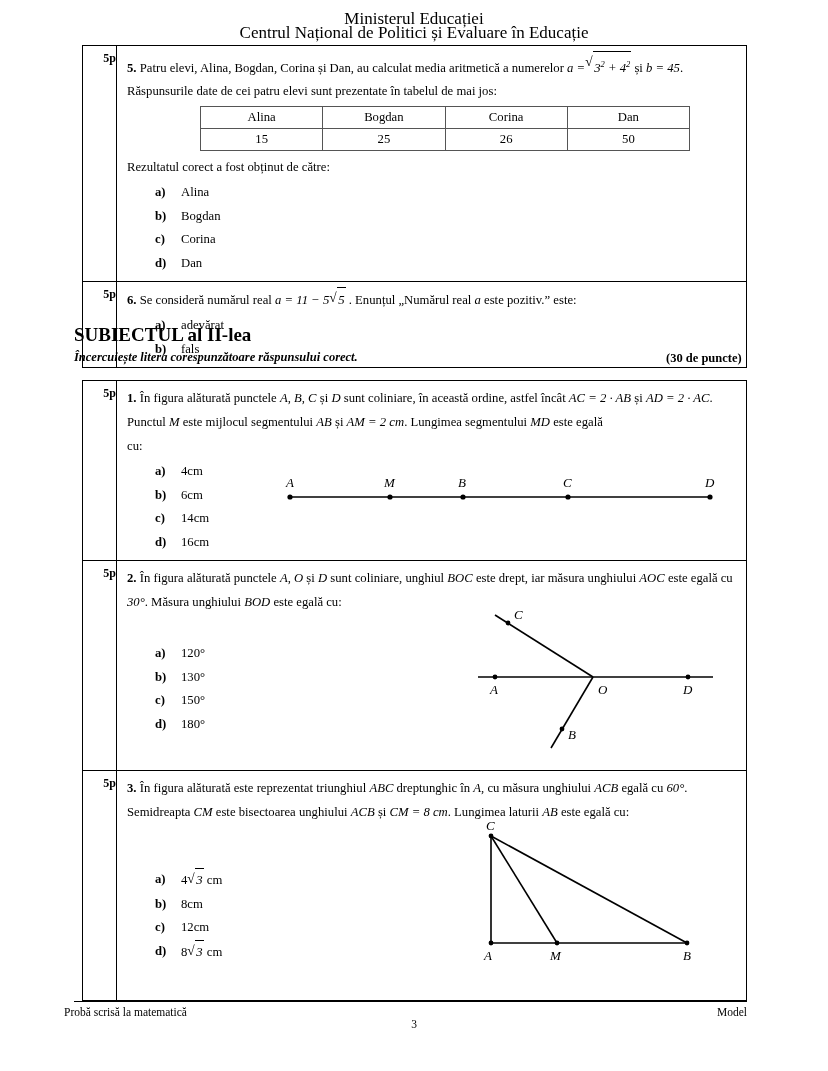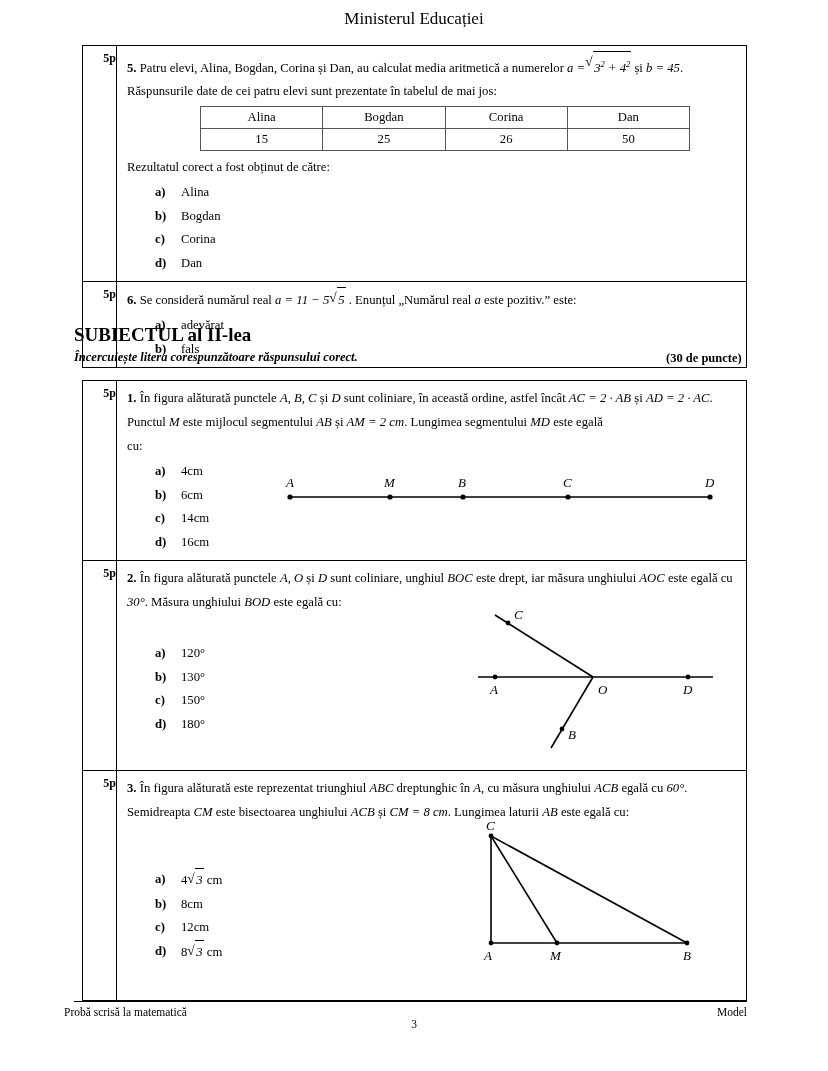--- a/index.html
+++ b/index.html
@@ -180,20 +180,21 @@
     font-size: 11.5px;
   }
 </style>
 </head>
 <body>
 
 <div class="page">
 
   <div class="doc-header">
     <div>Ministerul Educației</div>
+    <div>Centrul Național de Politici și Evaluare în Educație</div>
   </div>
 
   <table class="qtable" style="left:82px; top:45px; width:665px;">
     <tbody>
         <tr>
       <td class="pts">5p</td>
       <td class="body">
         <span class="qnum">5.</span>
         <span>Patru elevi, Alina, Bogdan, Corina și Dan, au calculat media aritmetică a numerelor</span>
         <span class="sqrt-wrap">

